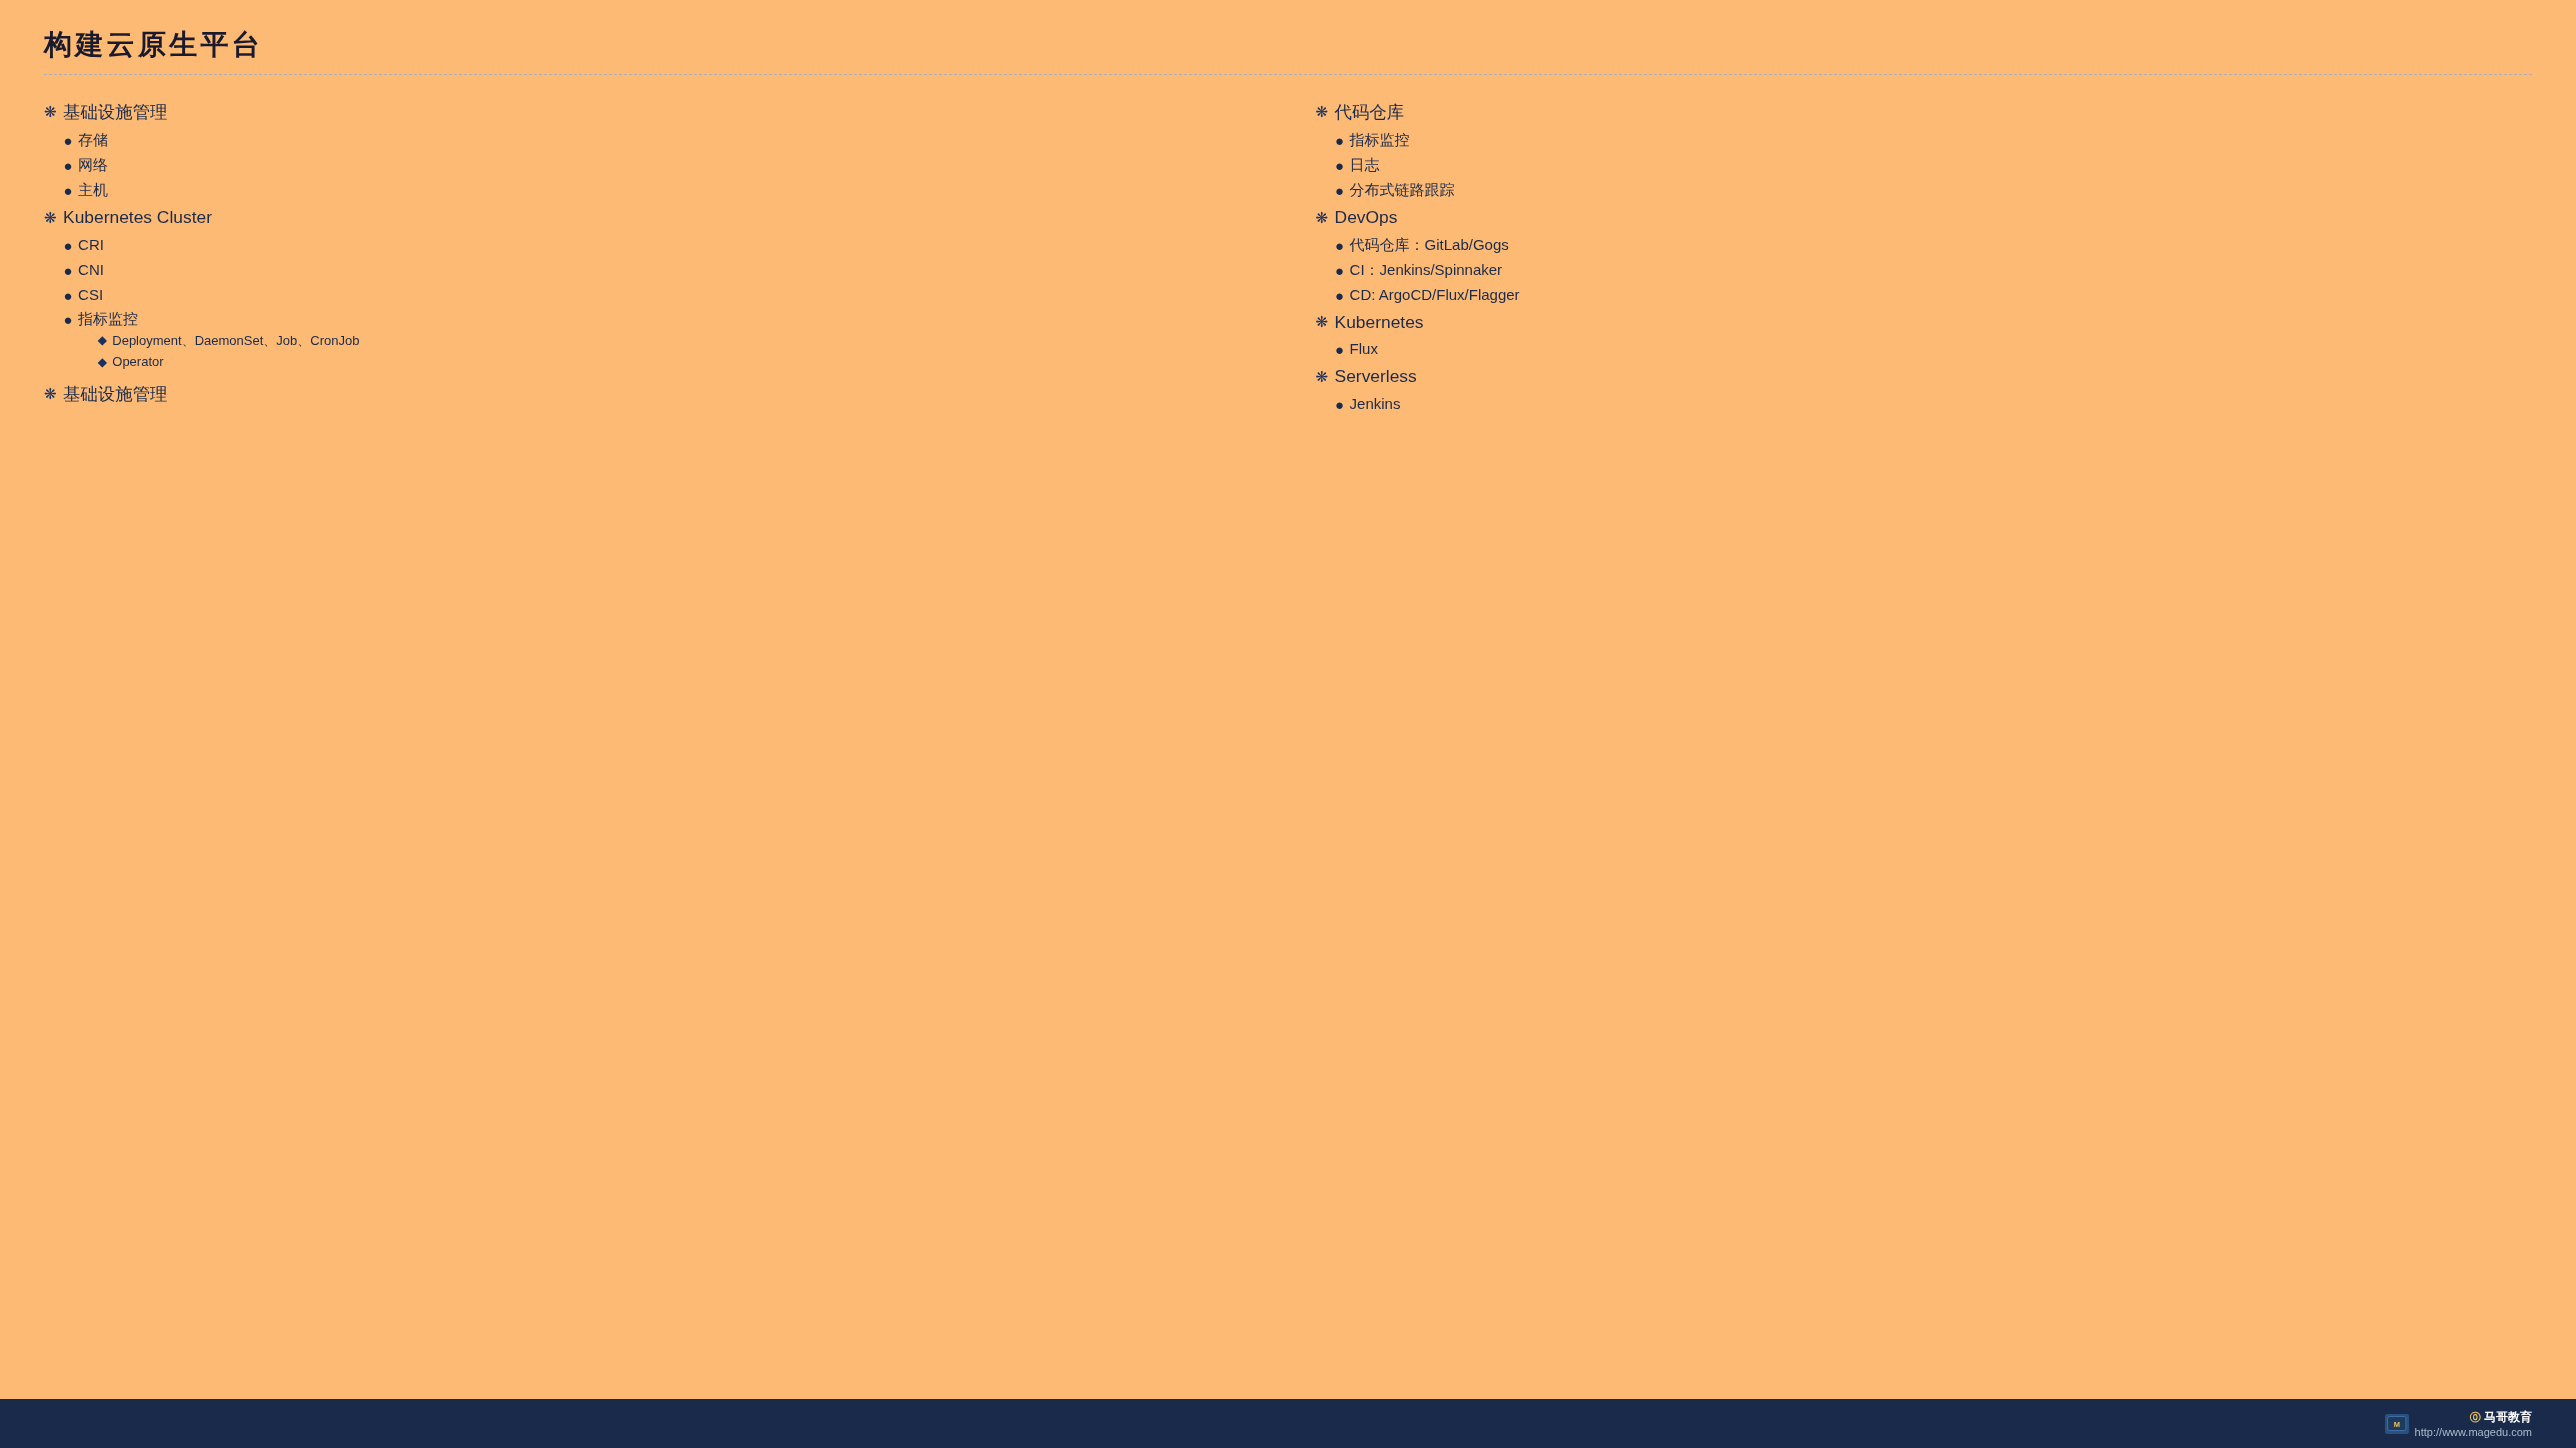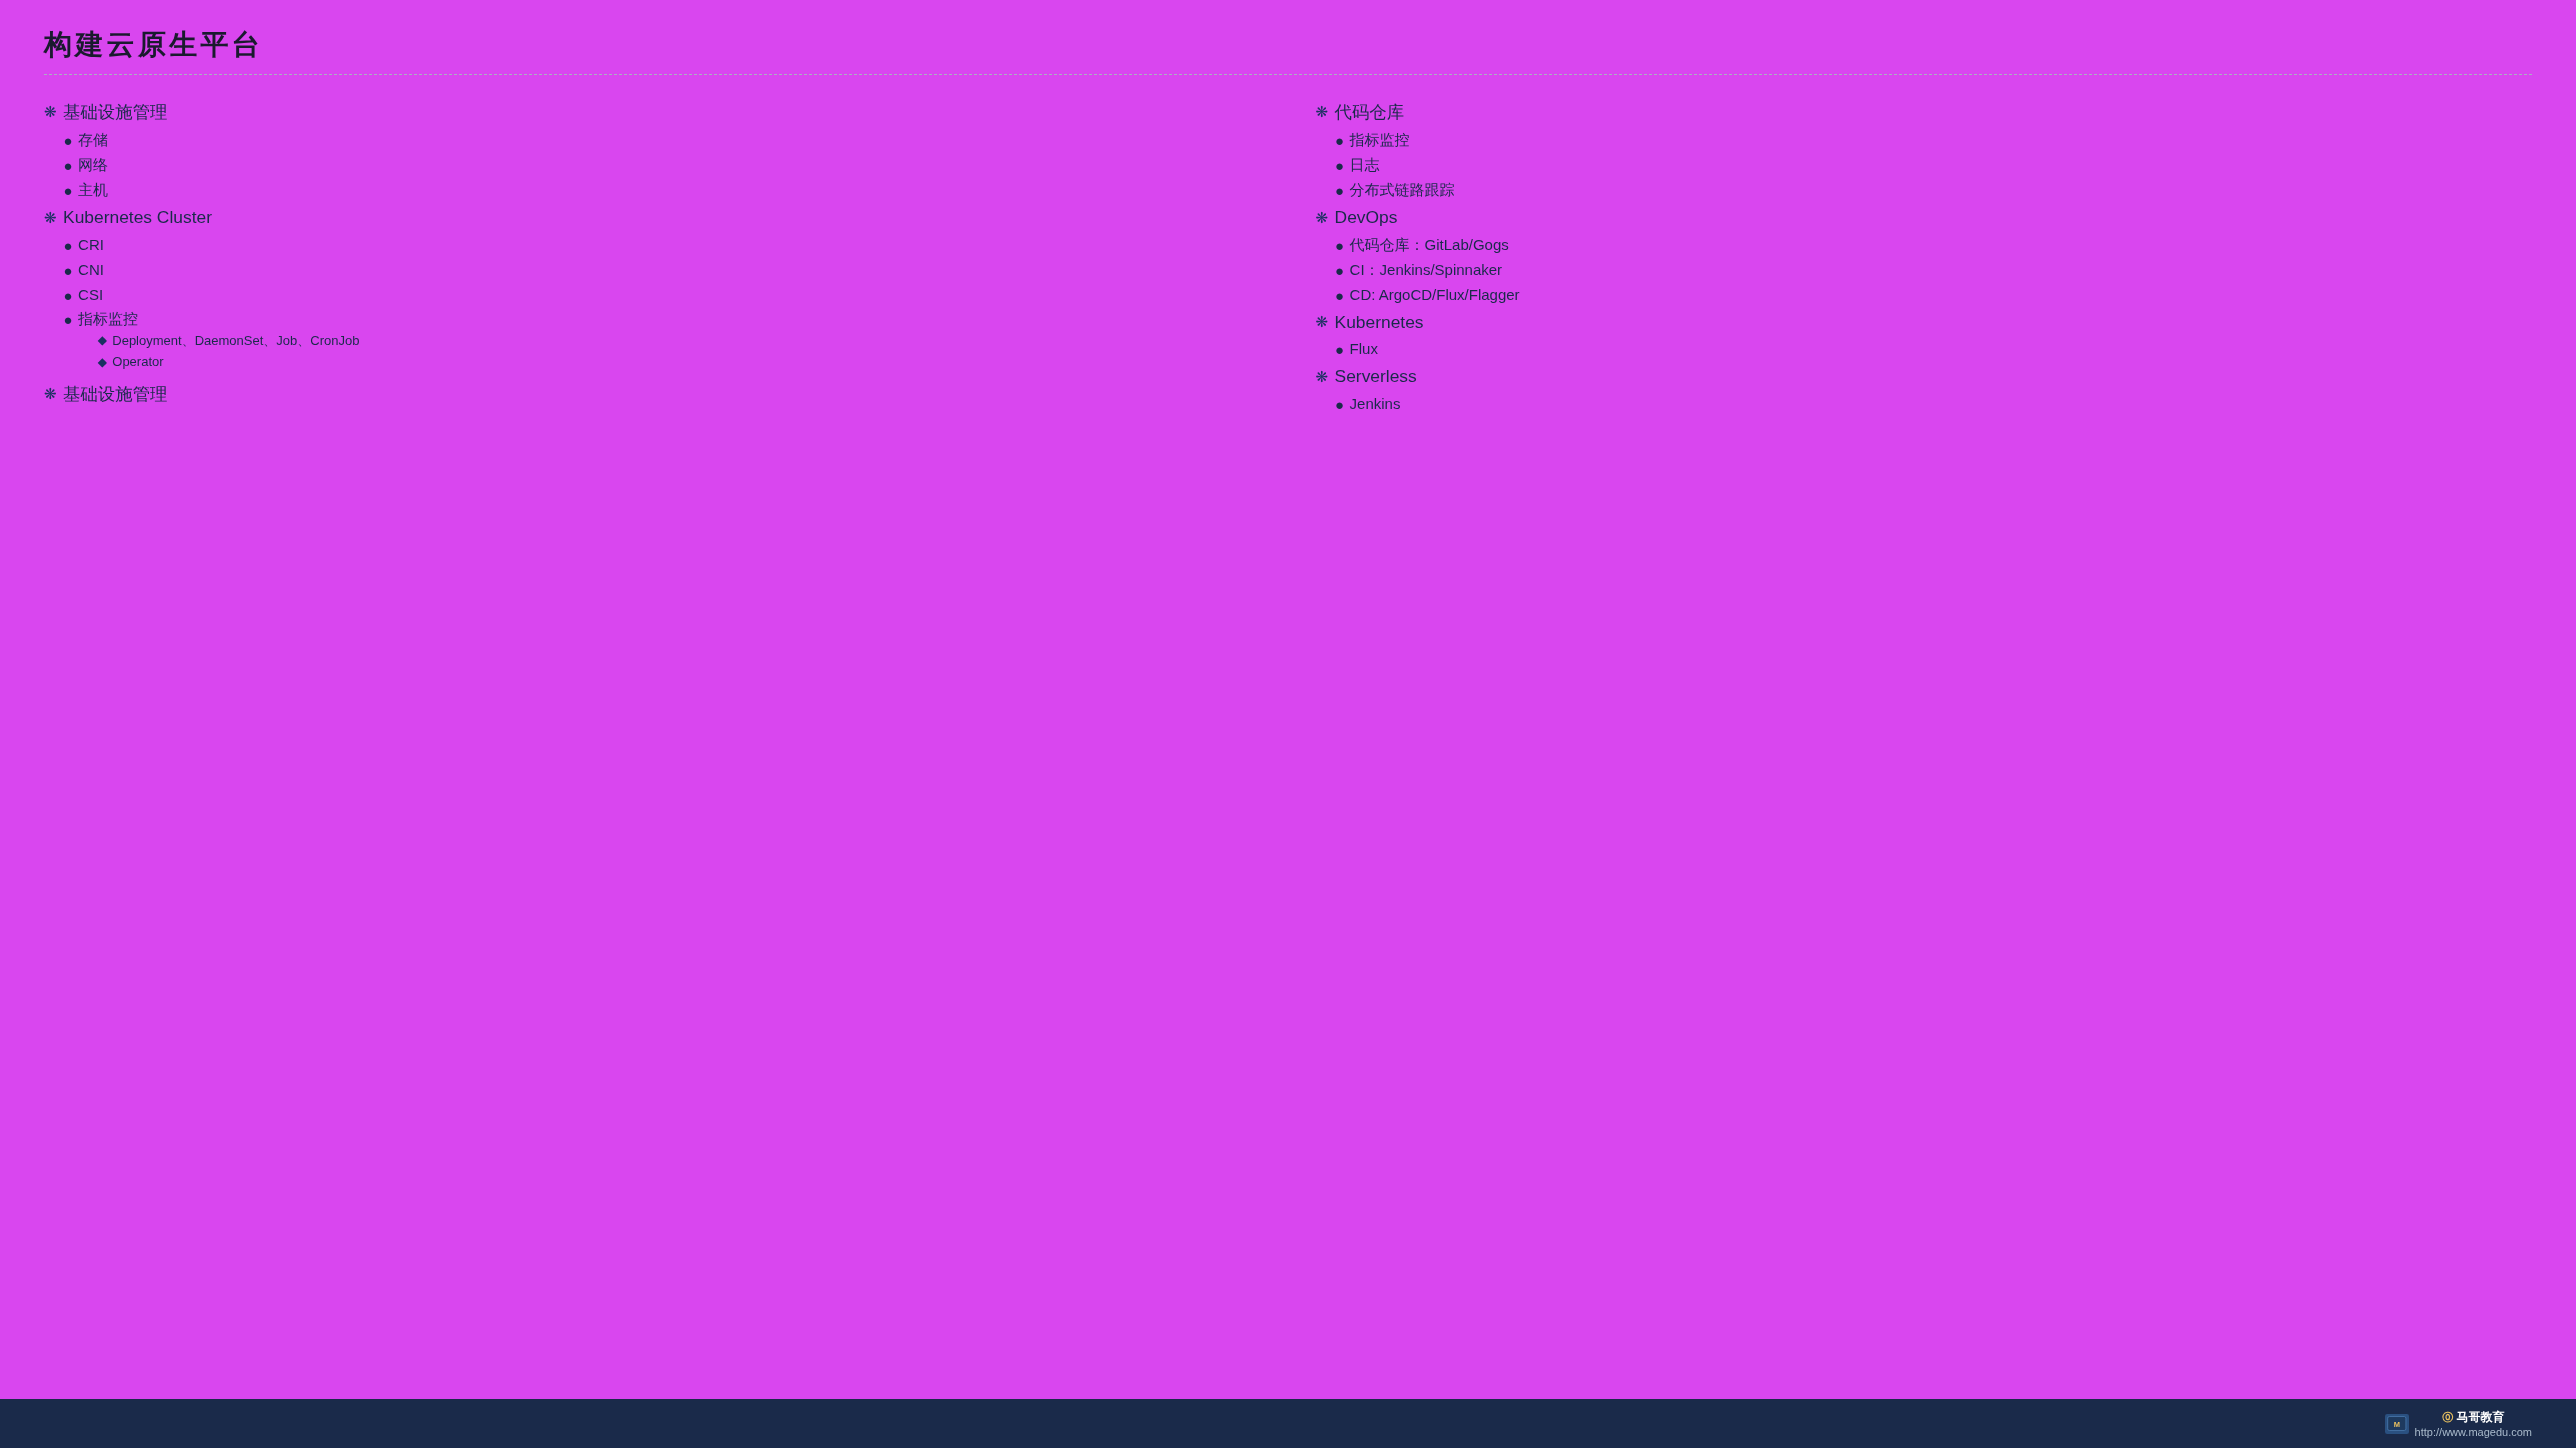--- a/index.html
+++ b/index.html
@@ -9,21 +9,21 @@
       min-height: 100vh;
       background: #ffffff;
       font-family: "SimSun", "STSong", "Microsoft YaHei", serif;
       display: flex;
       flex-direction: column;
     }
 
     .slide-container {
       flex: 1;
       padding: 26px 44px 22px 44px;
-      background: #d946ef;
+      background: #fdba74;
       display: flex;
       flex-direction: column;
     }
 
     .slide-title {
       font-size: 28px;
       font-weight: bold;
       color: #1a1a2e;
       letter-spacing: 3.3px;
       margin-bottom: 9.8px;
@@ -139,21 +139,21 @@
       align-items: center;
       justify-content: center;
       font-size: 11px;
       color: #e8c060;
       font-weight: bold;
     }
 
     .footer-text {
       display: flex;
       flex-direction: column;
-      align-items: center;
+      align-items: flex-end;
     }
 
     .footer-brand {
       font-size: 12px;
       color: #ffffff;
       font-family: "Microsoft YaHei", sans-serif;
       font-weight: bold;
     }
 
     .footer-url {

